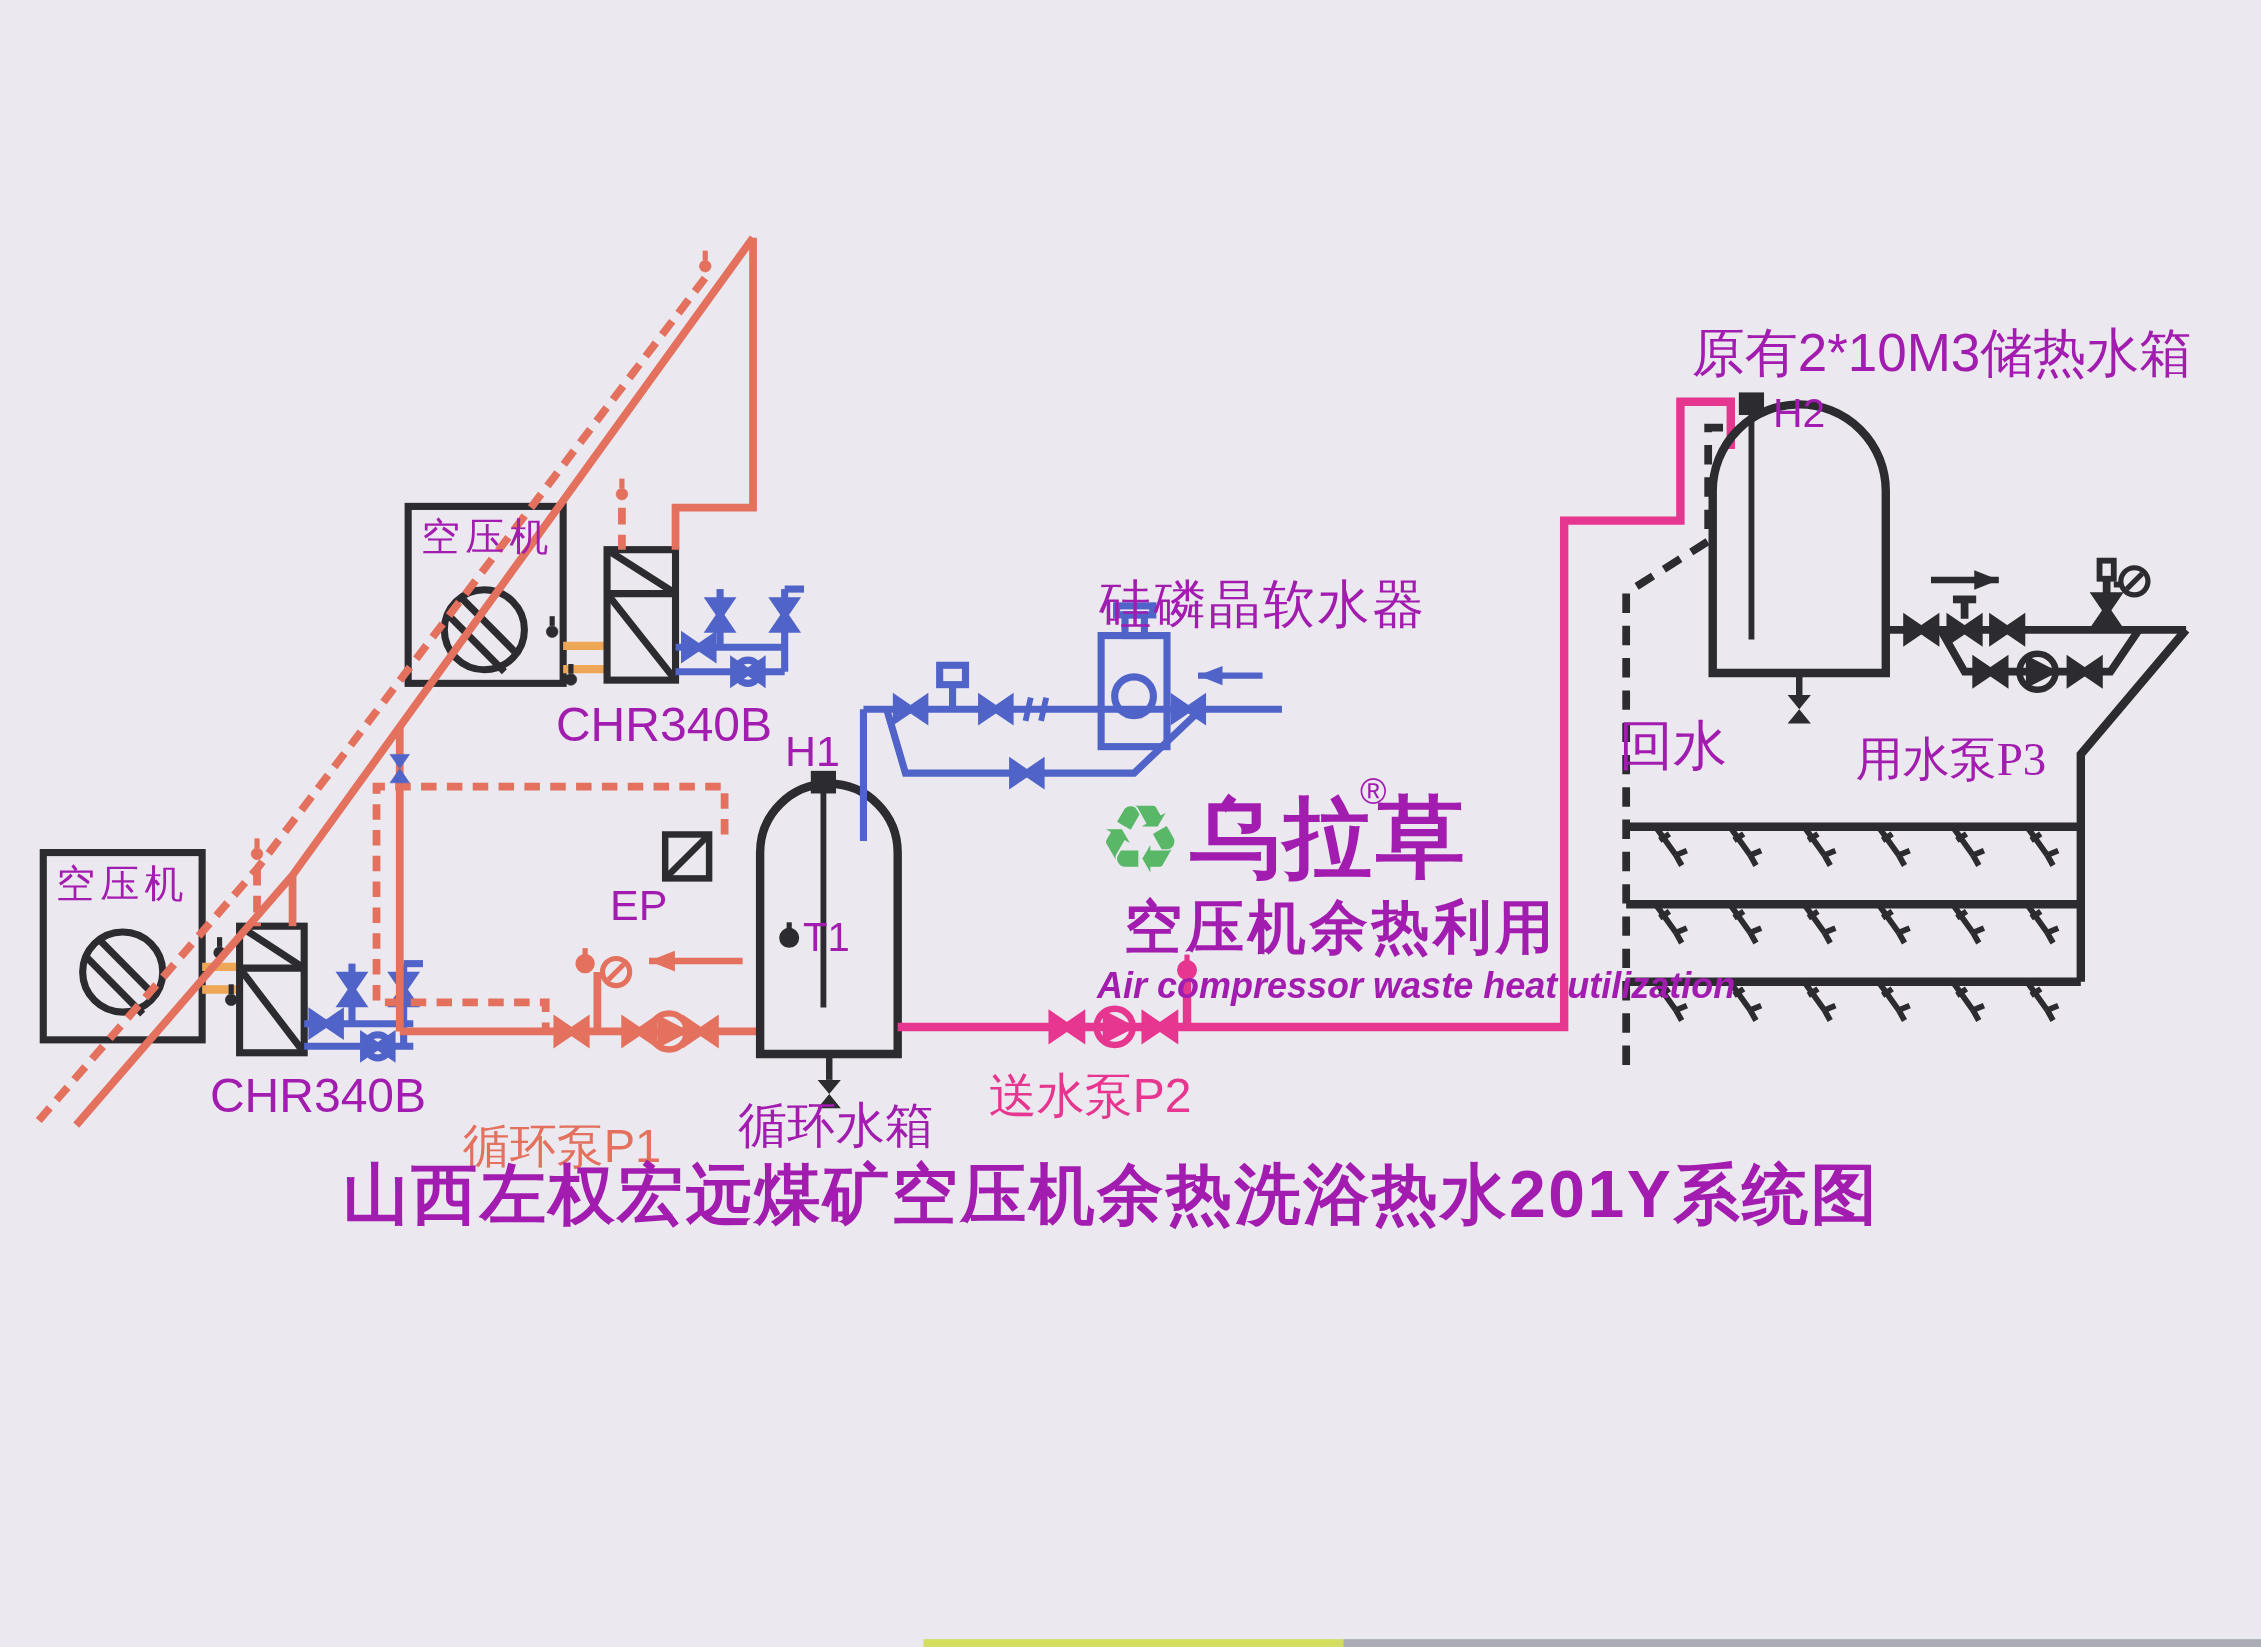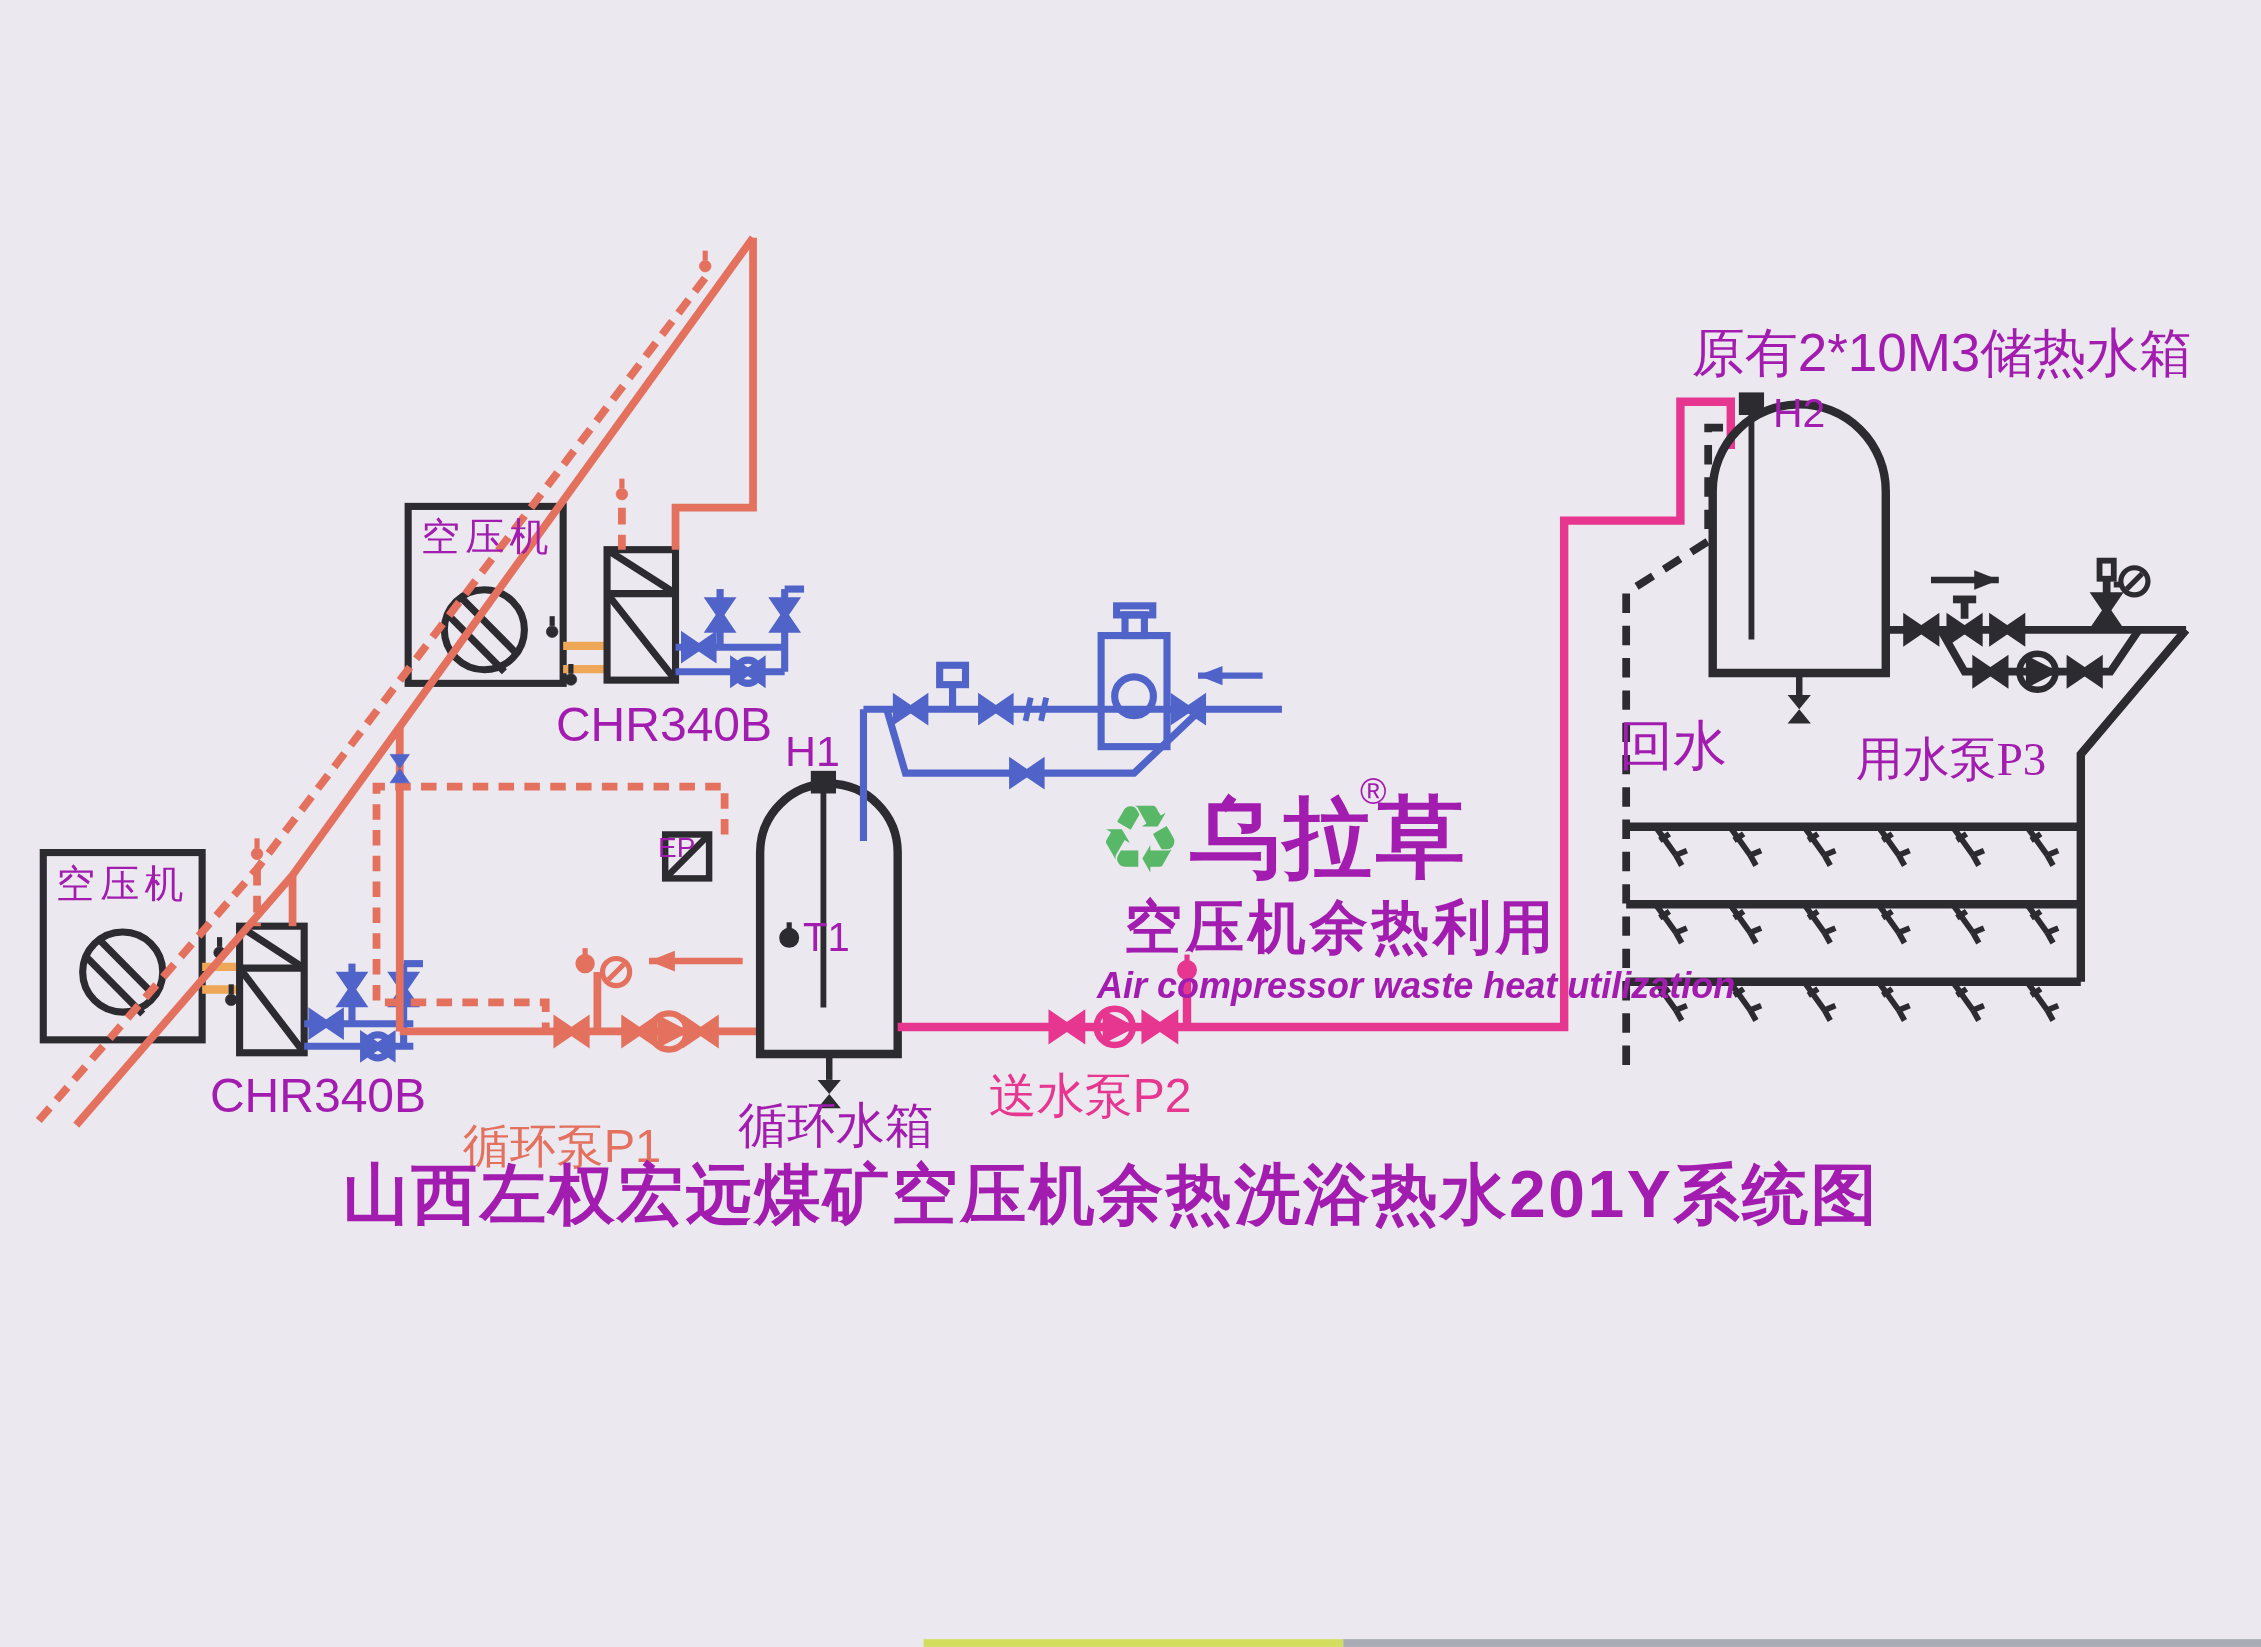--- a/index.html
+++ b/index.html
@@ -291,24 +291,25 @@
   <rect x="1430" y="2538" width="650" height="12" fill="#d3de5e"></rect>
   <rect x="2080" y="2538" width="1421" height="12" fill="#a8adb5"></rect>
 </svg>
 
 <div class="lbl" style="left:421px;top:517px;font-size:39px;letter-spacing:5.2px;">空压机</div>
 <div class="lbl" style="left:56px;top:864px;font-size:39px;letter-spacing:5.2px;">空压机</div>
 <div class="lbl c" style="left:664px;top:701px;font-size:48px;">CHR340B</div>
 <div class="lbl c" style="left:318px;top:1072px;font-size:48px;">CHR340B</div>
 <div class="lbl" style="left:785px;top:730px;font-size:43px;">H1</div>
 <div class="lbl" style="left:803px;top:917px;font-size:40px;">T1</div>
-<div class="lbl" style="left:610px;top:834px;font-size:28px;margin-left:48px;">EP</div>
+<div class="lbl" style="left:610px;top:884px;font-size:43px;">EP</div>
 <div class="lbl c red" style="left:562px;top:1074px;font-size:47px;">循环泵P1</div>
 <div class="lbl c" style="left:836px;top:1101px;font-size:49px;">循环水箱</div>
 <div class="lbl c mag" style="left:1090px;top:1072px;font-size:48px;">送水泵P2</div>
+<div class="lbl c" style="left:1263px;top:578px;font-size:52px;letter-spacing:2.6px;">硅磷晶软水器</div>
 <div class="lbl c" style="left:1942px;top:326px;font-size:53px;">原有2*10M3储热水箱</div>
 <div class="lbl" style="left:1773px;top:393px;font-size:41px;">H2</div>
 <div class="lbl" style="left:1619px;top:718px;font-size:54px;">回水</div>
 <div class="lbl c" style="left:1951px;top:736px;font-size:47px;font-family:Liberation Serif, serif;">用水泵P3</div>
 
 <div class="lbl green" style="left:1098px;top:793px;font-size:94px;">♻</div>
 <div class="lbl serif" style="left:1190px;top:793px;font-size:89px;font-weight:bold;letter-spacing:3.9px;">乌拉草</div>
 <div class="lbl" style="left:1360px;top:774px;font-size:36px;">®</div>
 <div class="lbl serif" style="left:1124px;top:898px;font-size:58px;font-weight:bold;letter-spacing:3.9px;">空压机余热利用</div>
 <div class="lbl serif" style="left:1097px;top:968px;font-size:36px;font-style:italic;font-weight:bold;">Air compressor waste heat utilization</div>

